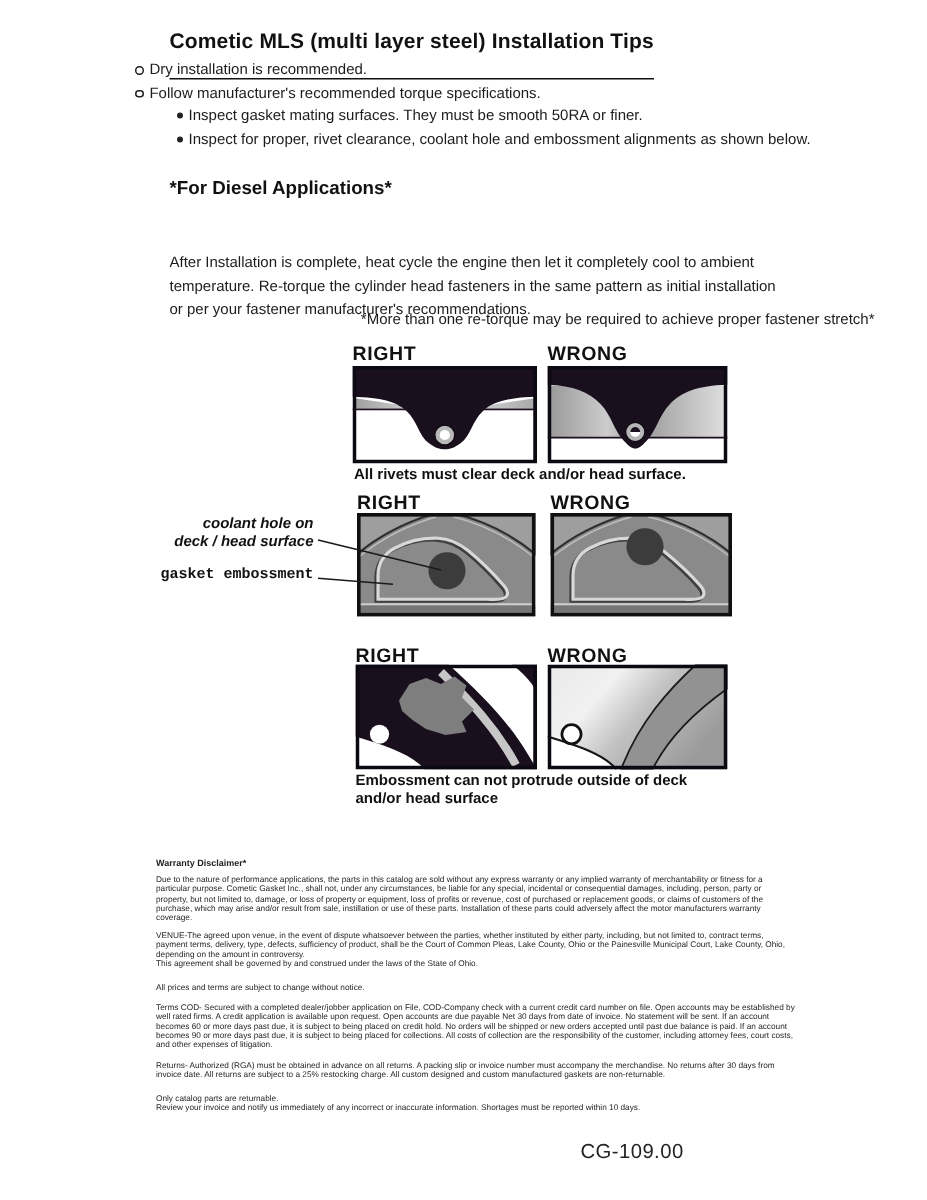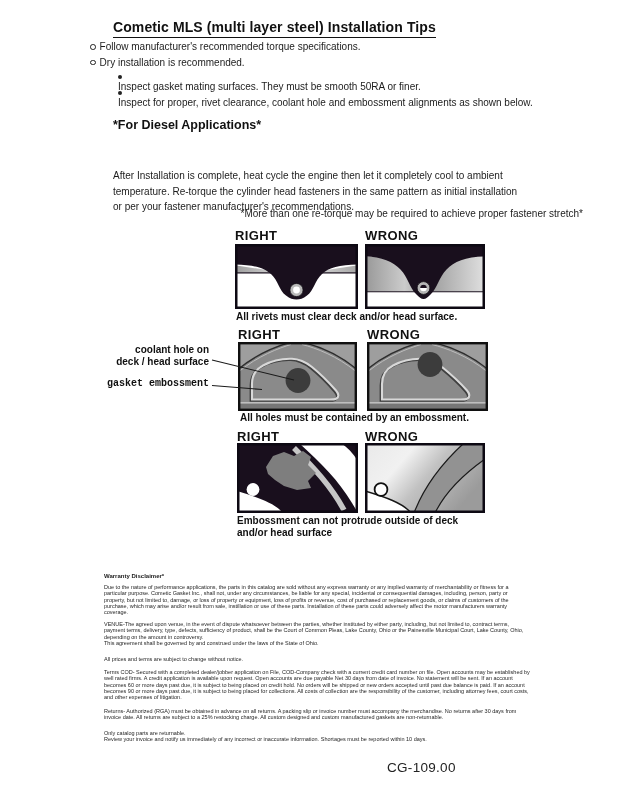--- a/index.html
+++ b/index.html
@@ -3,25 +3,25 @@
 <meta charset="utf-8">
 <style>
   html,body{margin:0;padding:0;background:#e8e8e8;}
   .page{
     position:relative;width:618px;height:800px;background:#ffffff;
     font-family:"Liberation Sans",sans-serif;color:#1a1a1a;overflow:hidden;
     margin:0 auto;
   }
   .title{
     position:absolute;left:113px;top:19px;font-size:14px;font-weight:700;
-    color:#111;border-bottom:1.7px solid #111;padding-bottom:2px;letter-spacing:.1px;
+    color:#111;border-bottom:1.7px solid #111;padding-bottom:17px;letter-spacing:.1px;
   }
   .tips{position:absolute;left:90px;top:39px;font-size:10px;line-height:15.5px;color:#1c1c1c;}
   .tip-row{display:flex;align-items:flex-start;height:15.5px;}
-  .tip-row.sub{margin-left:28px;flex-direction:column;}
+  .tip-row.sub{margin-left:28px;}
   .o-marker{flex:0 0 auto;width:3.6px;height:3.6px;border:1px solid #222;border-radius:50%;margin:5px 4px 0 0;}
   .b-marker{flex:0 0 auto;width:4.2px;height:4.2px;background:#222;border-radius:50%;margin:5px 3.5px 0 0;}
   .diesel-head{position:absolute;left:113px;top:118px;font-size:12.5px;font-weight:700;color:#111;}
   .para{position:absolute;left:113px;width:470px;font-size:10px;line-height:15.5px;
         color:#1c1c1c;white-space:pre-line;}
   .dlabel{position:absolute;font-size:13px;font-weight:700;color:#111;text-align:left;letter-spacing:.4px;}
   .panel{position:absolute;}
   .panel svg{display:block;}
   .caption{position:absolute;font-size:10px;font-weight:700;color:#111;white-space:pre-line;line-height:11.5px;}
   .ann{position:absolute;left:87px;width:122px;font-size:10px;font-weight:700;color:#111;
@@ -34,25 +34,25 @@
 </head>
 <body>
 
 <div class="page">
 
   <div class="title">Cometic MLS (multi layer steel) Installation Tips</div>
 
   <div class="tips">
     <div class="tip-row">
       <span class="o-marker"></span>
-      <span>Follow manufacturer's recommended torque specifications.</span>
+      <span>Dry installation is recommended.</span>
     </div>
     <div class="tip-row">
       <span class="o-marker"></span>
-      <span>Dry installation is recommended.</span>
+      <span>Follow manufacturer's recommended torque specifications.</span>
     </div>
     <div class="tip-row sub">
       <span class="b-marker"></span>
       <span>Inspect gasket mating surfaces.  They must be smooth 50RA or finer.</span>
     </div>
     <div class="tip-row sub">
       <span class="b-marker"></span>
       <span>Inspect for proper, rivet clearance, coolant hole and embossment alignments as shown below.</span>
     </div>
   </div>
@@ -108,21 +108,21 @@
       <path d="M55.2,44 A3.3,3.3 0 0 1 61.8,44 Z" fill="#190f1d"></path>
       <rect x="1.25" y="1.25" width="117.5" height="62.5" fill="none" stroke="#0d0913" stroke-width="2.5"></rect>
     </svg>
   </div>
 
   <div class="caption" style="left:236px;top:311px;">All rivets must clear deck and/or head surface.</div>
 
   <div class="dlabel" style="left:238px;top:327px;width:119px;">RIGHT</div>
   <div class="dlabel" style="left:367px;top:327px;width:121px;">WRONG</div>
 
-  <div class="ann" style="top:344px;">coolant hole on
+  <div class="ann" style="top:344px;font-style:italic;">coolant hole on
 deck / head surface</div>
   <div class="ann" style="top:378px;font-family:Liberation Mono, monospace;">gasket embossment</div>
 
   <div class="panel" style="left:238px;top:342px;">
     <svg width="119" height="69" viewBox="0 0 119 69">
       <rect x="0" y="0" width="119" height="69" fill="#8a8a8a"></rect>
       <path d="M0,0 H53 C41,3.5 19,11.5 0,27.5 Z" fill="#9e9e9e" stroke="#2e2e2e" stroke-width="1.4"></path>
       <path d="M119,0 H64 C78,3.5 100,11.5 119,27.5 Z" fill="#9e9e9e" stroke="#2e2e2e" stroke-width="1.4"></path>
       <path d="M53,2.5 C41,6 20,14 1,29.5" fill="none" stroke="#bdbdbd" stroke-width="1"></path>
       <path d="M64,2.5 C78,6 99,14 118,29.5" fill="none" stroke="#bdbdbd" stroke-width="1"></path>
@@ -144,21 +144,20 @@
       <path d="M65,2.5 C79,6 101,14 120,29.5" fill="none" stroke="#bdbdbd" stroke-width="1"></path>
       <path d="M15,57.5 V42 C15,33 18.5,27.5 26,23.5 C35,18.6 46,16.5 55,16.8 C62,17 68,19.5 75,25 C83,31.5 93,40.5 100,48.5 C103,52 103,55 100.5,56.5 C98,58 93,57.5 89,57.5 L15,57.5 Z" transform="translate(-1.3,1.2)" fill="none" stroke="#404040" stroke-width="2.2"></path>
       <path d="M15,57.5 V42 C15,33 18.5,27.5 26,23.5 C35,18.6 46,16.5 55,16.8 C62,17 68,19.5 75,25 C83,31.5 93,40.5 100,48.5 C103,52 103,55 100.5,56.5 C98,58 93,57.5 89,57.5 L15,57.5 Z" fill="none" stroke="#d8d8d8" stroke-width="2.1"></path>
       <circle cx="63" cy="22.5" r="12.4" fill="#3c3c3c"></circle>
       <line x1="0" y1="60.8" x2="121" y2="60.8" stroke="#cfcfcf" stroke-width="1.3"></line>
       <rect x="0" y="61.8" width="121" height="7.2" fill="#767676"></rect>
       <rect x="1.2" y="1.2" width="118.6" height="66.6" fill="none" stroke="#101010" stroke-width="2.4"></rect>
     </svg>
   </div>
 
-  <div class="caption" style="left:240px;top:412px;">All holes must be contained by an embossment.</div>
 
   <div class="dlabel" style="left:237px;top:429px;width:121px;">RIGHT</div>
   <div class="dlabel" style="left:365px;top:429px;width:120px;">WRONG</div>
 
   <div class="panel" style="left:237px;top:443px;">
     <svg width="121" height="70" viewBox="0 0 121 70">
       <rect x="0" y="0" width="121" height="70" fill="#ffffff"></rect>
       <path d="M62,0 C84,20 102,38 115,60 C117,63.5 119,66.5 121,70 L46,70 C38,60 20,54 0,48 L0,0 Z" fill="#190f1d"></path>
       <path d="M57,5 C77,25 94,43 107,67" fill="none" stroke="#c6c6c6" stroke-width="5.5"></path>
       <polygon points="29,24 36,13 47,9 57,13 66,8 74,14 71,22 79,30 71,38 74,45 60,47 47,43 38,37 31,31" fill="#7e7e7e"></polygon>

